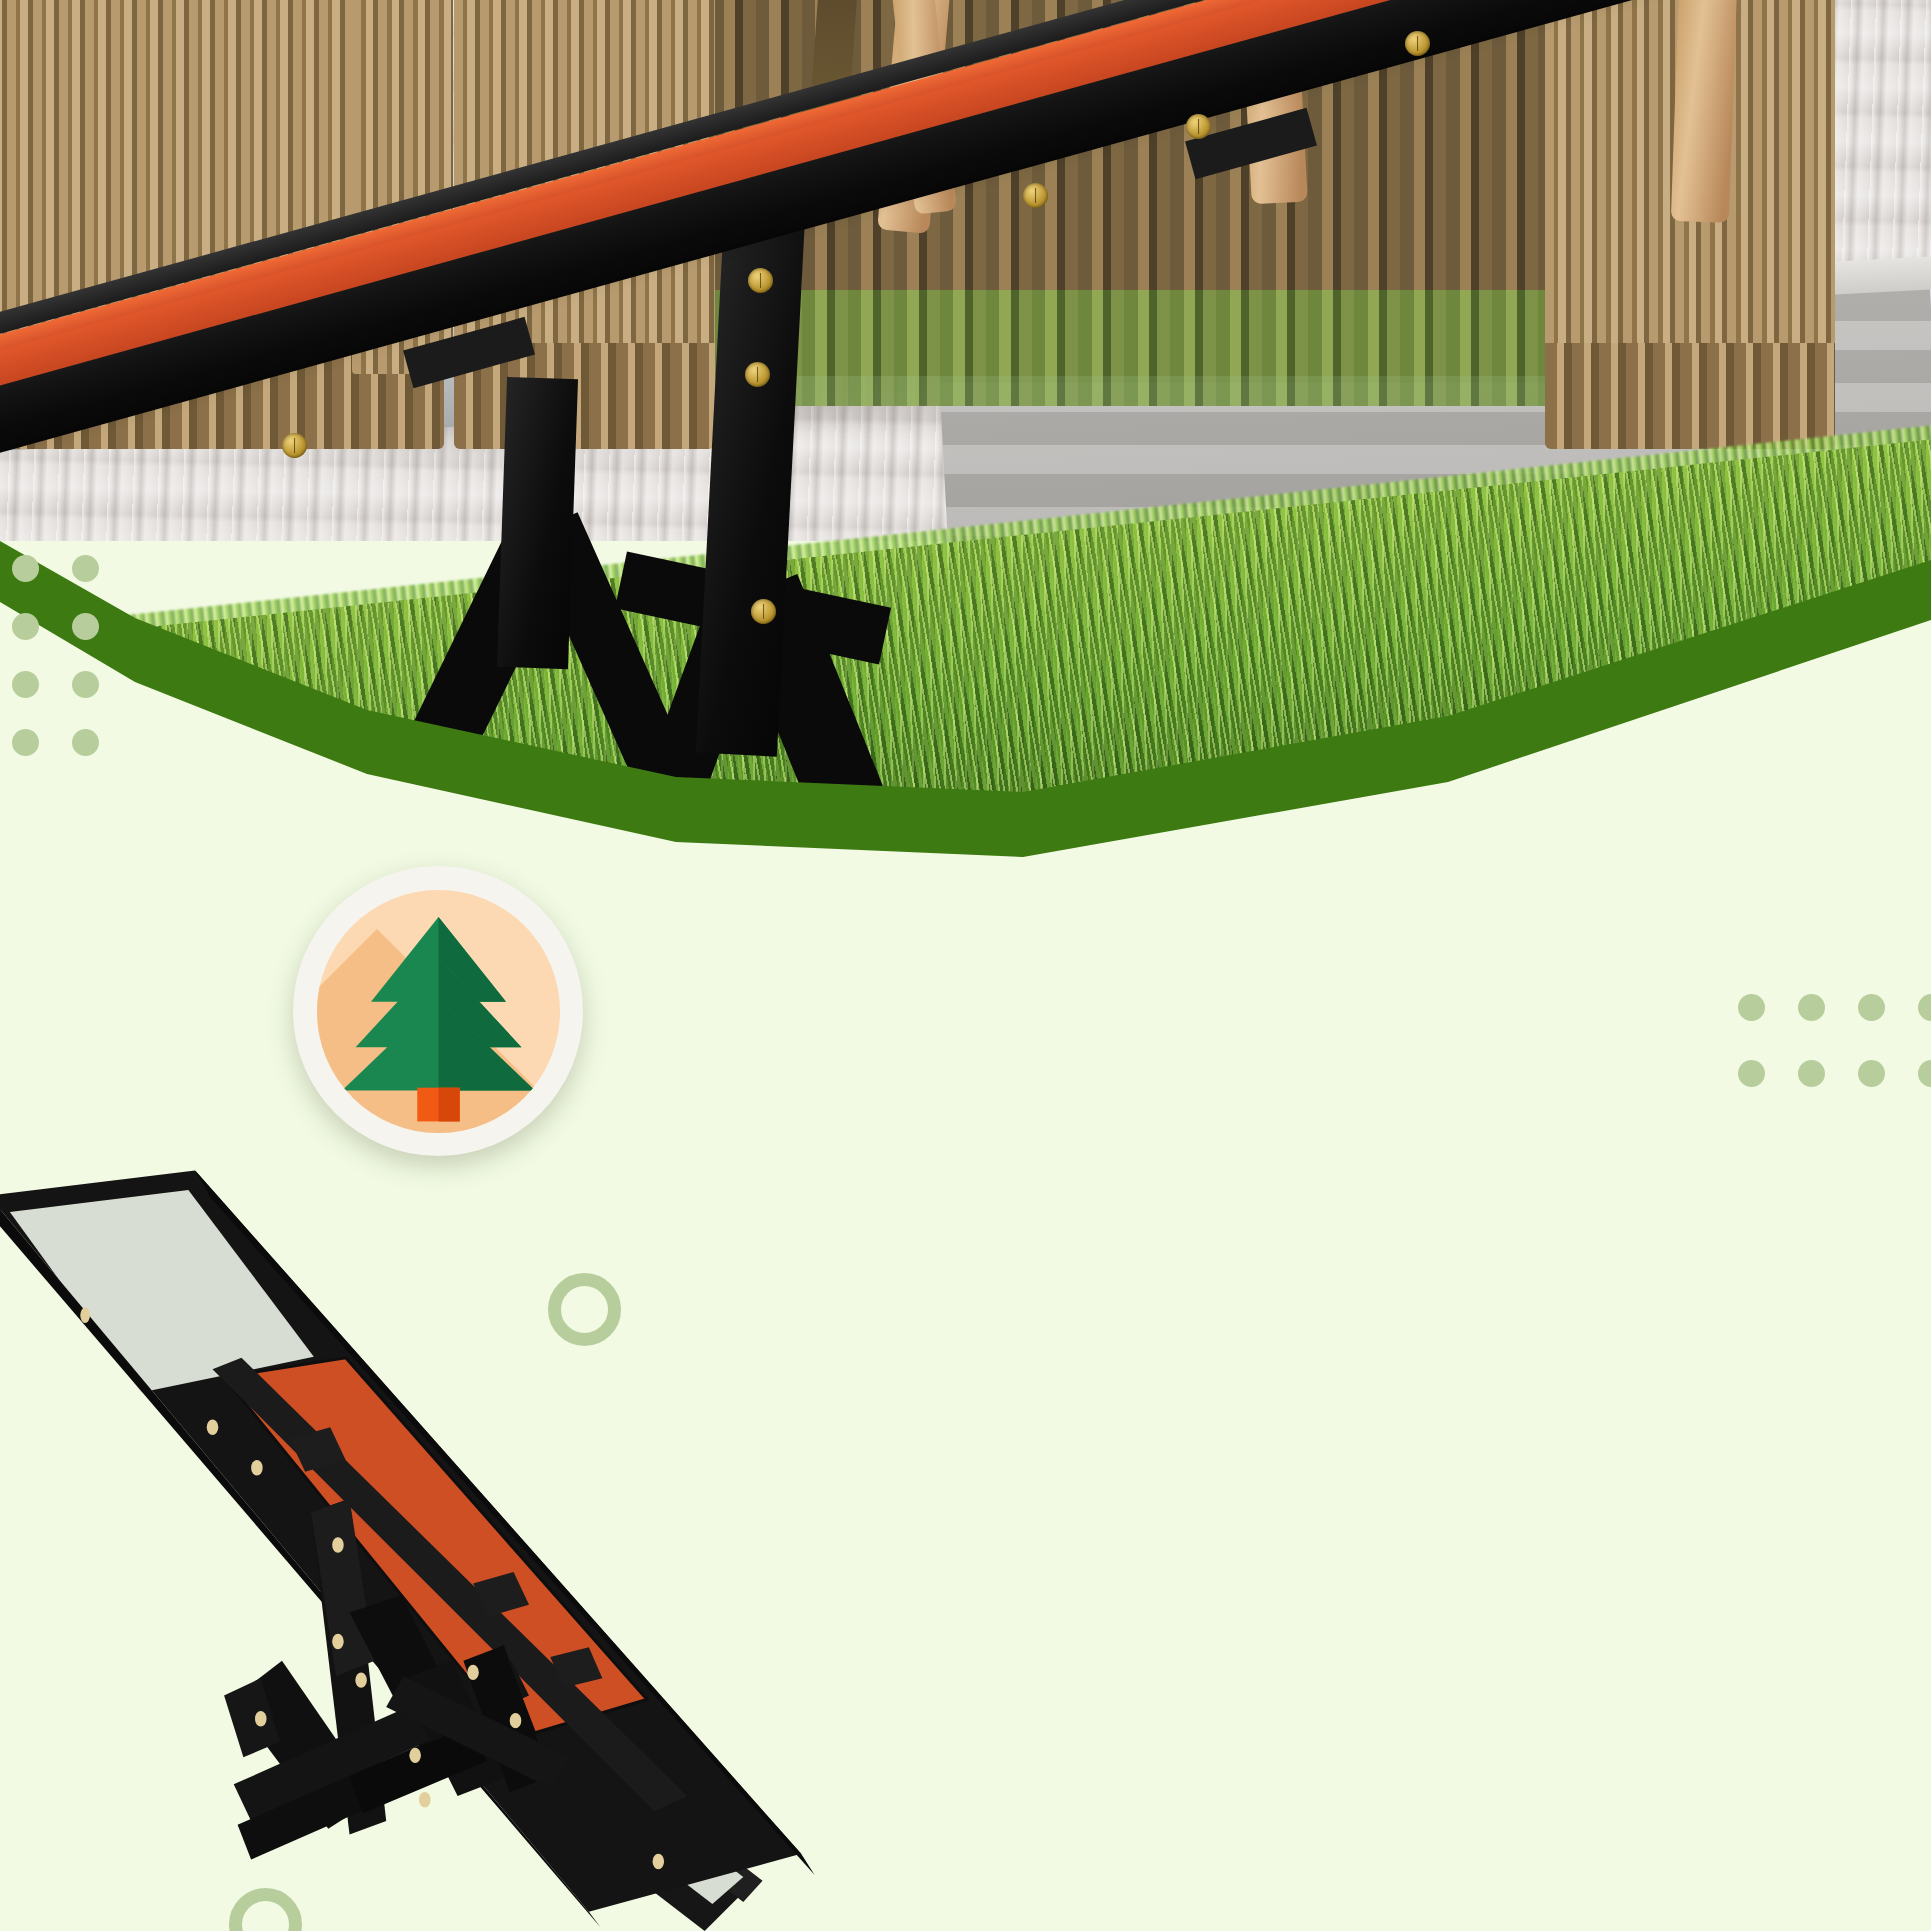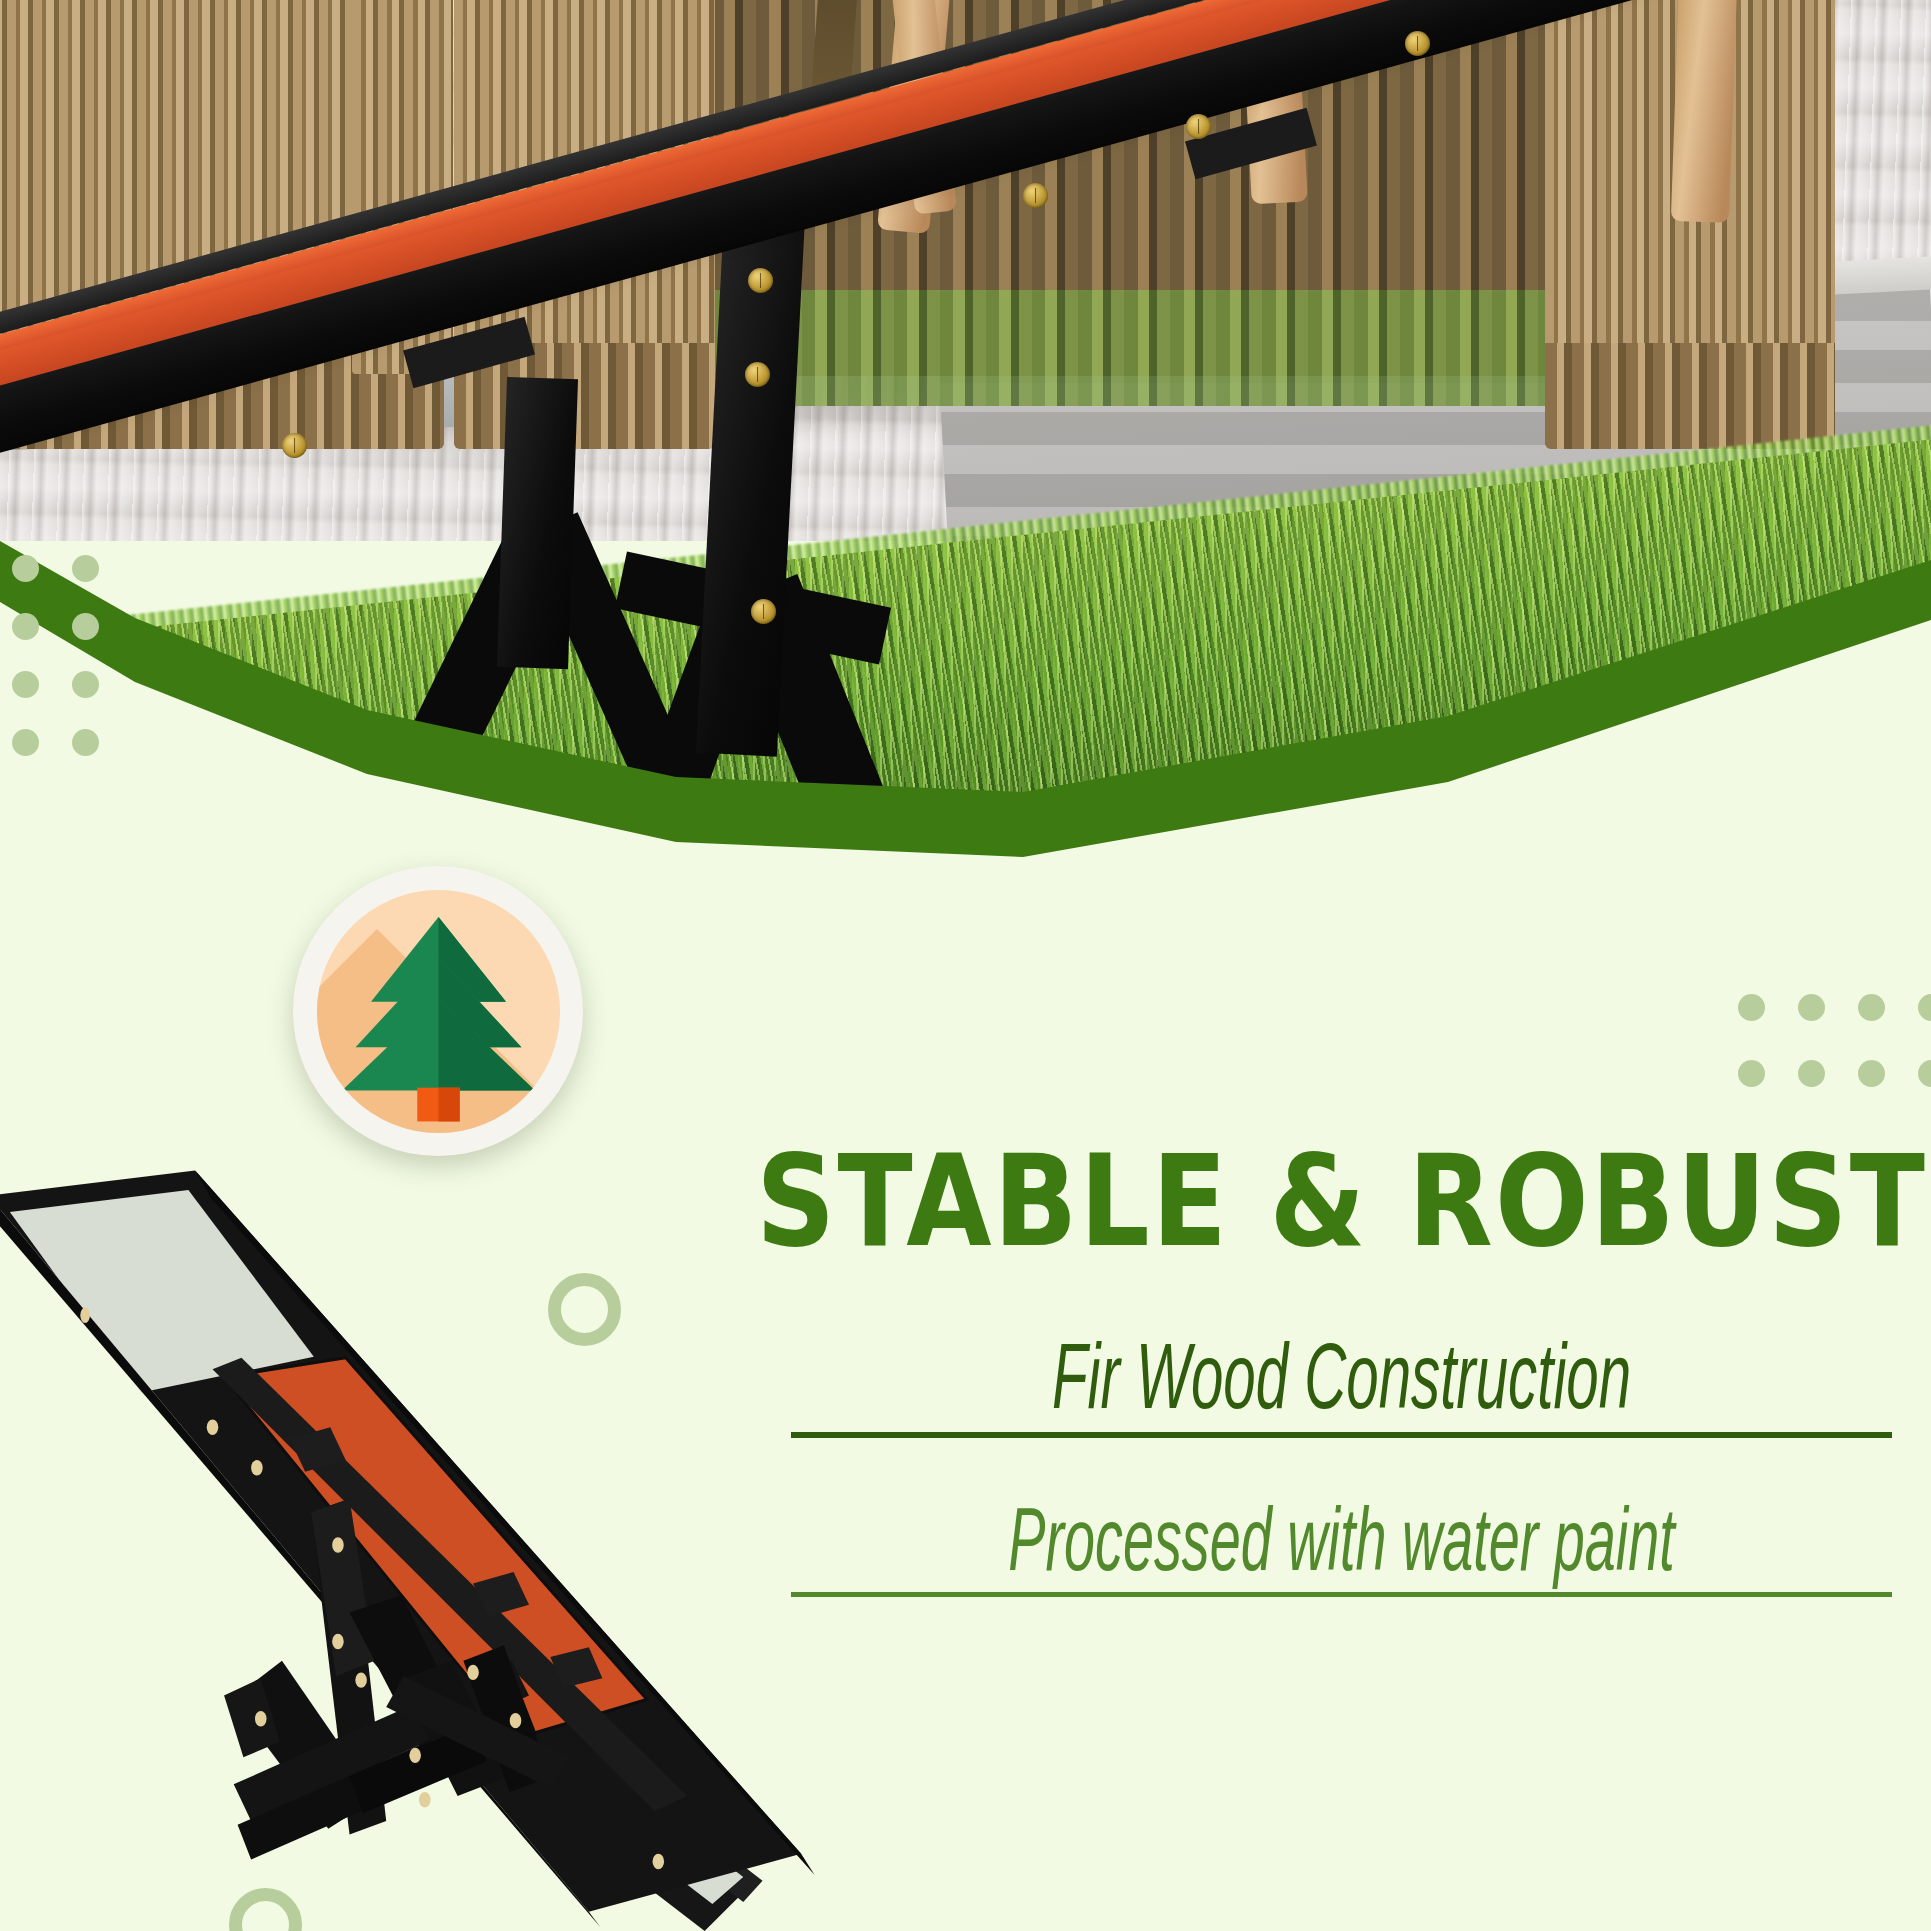--- a/index.html
+++ b/index.html
@@ -451,24 +451,15 @@
         <ellipse cx="300" cy="580" rx="6" ry="8"></ellipse>
         <ellipse cx="460" cy="618" rx="6" ry="8"></ellipse>
         <ellipse cx="520" cy="532" rx="6" ry="8"></ellipse>
         <ellipse cx="564" cy="582" rx="6" ry="8"></ellipse>
         <ellipse cx="470" cy="664" rx="6" ry="8"></ellipse>
         <ellipse cx="712" cy="728" rx="6" ry="8"></ellipse>
       </g>
     </svg>
   </div>
 
-  <div class="text-block">
-    <div class="headline">STABLE &amp; ROBUST</div>
-
-    <div class="sub1">Fir Wood Construction</div>
-    <div class="rule r1"></div>
-
-    <div class="sub2">Processed with water paint</div>
-    <div class="rule r2"></div>
-  </div>
 
 </div>
 
 
 </body></html>

